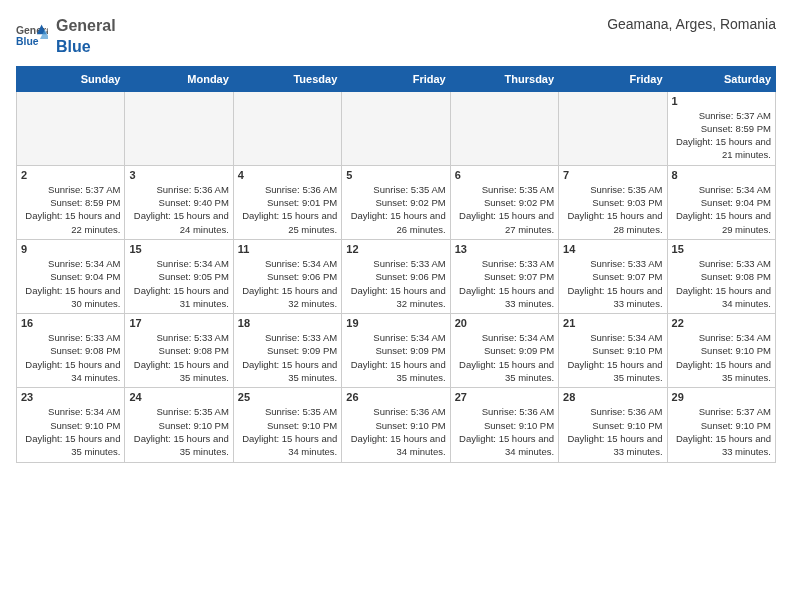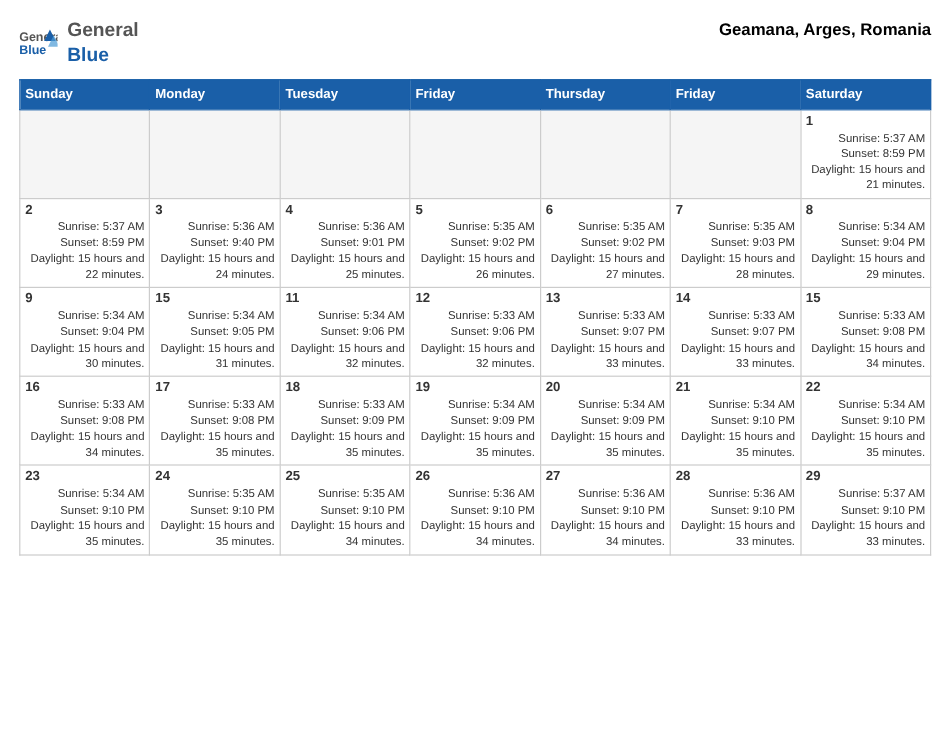--- a/index.html
+++ b/index.html
@@ -28,32 +28,31 @@
     .title-area {
       text-align: right;
     }
     .month-title {
       font-size: 32px;
       font-weight: bold;
       color: #333;
     }
     .subtitle {
       font-size: 14px;
-      color: #000000;
-      font-weight: bold;
+      color: #404040;
     }
     .calendar {
       width: 100%;
       border-collapse: collapse;
       font-size: 10px;
     }
     .calendar th {
       background-color: #1a5fa8;
       color: #fff;
-      text-align: left;
+      text-align: right;
       padding: 6px 4px;
       font-size: 11px;
       border: 1px solid #1a5fa8;
     }
     .calendar td {
       border: 1px solid #ccc;
       vertical-align: top;
       padding: 3px 4px;
       width: calc(100% / 7);
       min-height: 70px;

